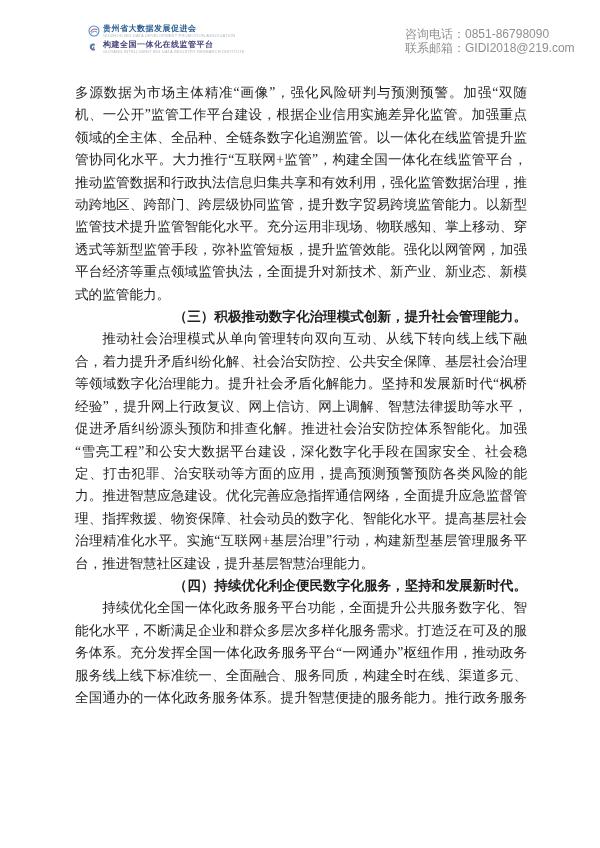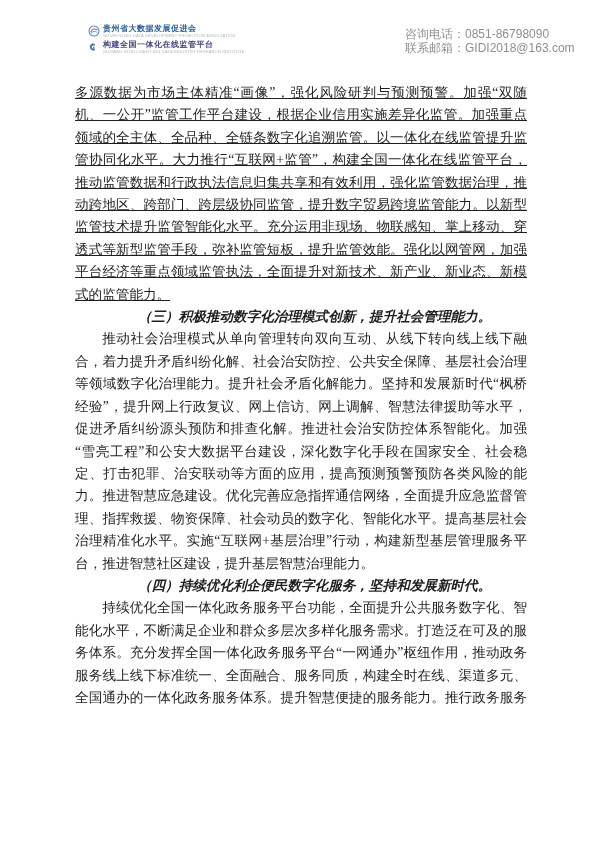--- a/index.html
+++ b/index.html
@@ -63,25 +63,24 @@
     position: absolute;
     left: 75px;
     top: 82px;
     width: 452px;
     font-size: 13.6px;
     line-height: 22.4px;
     text-align: justify;
     text-justify: inter-character;
   }
   .doc p { margin: 0; padding: 0; text-indent: 2em; }
-  .doc p.no-indent { text-indent: 0; text-decoration: underline; }
+  .doc p.no-indent { text-indent: 0; }
   .doc p.heading {
     font-weight: bold;
-    font-style: italic;
-    text-align: center;
+    text-align: right;
   }
 
   
   .footer {
     position: absolute;
     left: 0;
     top: 783px;
     width: 100%;
     text-align: center;
     font-size: 12px;
@@ -120,21 +119,21 @@
         <span class="logo-sub">GUIYANG INTELLIGENT BIG DATA INDUSTRY RESEARCH INSTITUTE</span>
       </span>
     </div>
   </div>
 
   <div class="contact">
     <div class="contact-line">
       <span>咨询电话：</span><span>0851-86798090</span>
     </div>
     <div class="contact-line">
-      <span>联系邮箱：</span><span>GIDI2018@163.com</span>
+      <span>联系邮箱：</span><span>GIDI2018@219.com</span>
     </div>
   </div>
 
   <main class="doc">
     <p class="body-text no-indent">多源数据为市场主体精准“画像”，强化风险研判与预测预警。加强“双随机、一公开”监管工作平台建设，根据企业信用实施差异化监管。加强重点领域的全主体、全品种、全链条数字化追溯监管。以一体化在线监管提升监管协同化水平。大力推行“互联网+监管”，构建全国一体化在线监管平台，推动监管数据和行政执法信息归集共享和有效利用，强化监管数据治理，推动跨地区、跨部门、跨层级协同监管，提升数字贸易跨境监管能力。以新型监管技术提升监管智能化水平。充分运用非现场、物联感知、掌上移动、穿透式等新型监管手段，弥补监管短板，提升监管效能。强化以网管网，加强平台经济等重点领域监管执法，全面提升对新技术、新产业、新业态、新模式的监管能力。</p>
     <p class="heading">（三）积极推动数字化治理模式创新，提升社会管理能力。</p>
     <p class="body-text">推动社会治理模式从单向管理转向双向互动、从线下转向线上线下融合，着力提升矛盾纠纷化解、社会治安防控、公共安全保障、基层社会治理等领域数字化治理能力。提升社会矛盾化解能力。坚持和发展新时代“枫桥经验”，提升网上行政复议、网上信访、网上调解、智慧法律援助等水平，促进矛盾纠纷源头预防和排查化解。推进社会治安防控体系智能化。加强“雪亮工程”和公安大数据平台建设，深化数字化手段在国家安全、社会稳定、打击犯罪、治安联动等方面的应用，提高预测预警预防各类风险的能力。推进智慧应急建设。优化完善应急指挥通信网络，全面提升应急监督管理、指挥救援、物资保障、社会动员的数字化、智能化水平。提高基层社会治理精准化水平。实施“互联网+基层治理”行动，构建新型基层管理服务平台，推进智慧社区建设，提升基层智慧治理能力。</p>
     <p class="heading">（四）持续优化利企便民数字化服务，坚持和发展新时代。</p>
     <p class="body-text">持续优化全国一体化政务服务平台功能，全面提升公共服务数字化、智能化水平，不断满足企业和群众多层次多样化服务需求。打造泛在可及的服务体系。充分发挥全国一体化政务服务平台“一网通办”枢纽作用，推动政务服务线上线下标准统一、全面融合、服务同质，构建全时在线、渠道多元、全国通办的一体化政务服务体系。提升智慧便捷的服务能力。推行政务服务事项集成化办理，推广“免申即享”、“民生直达”等服务方式，打造掌上办事服务新模式，提高主动服务、精准服务、协同服务、智慧服务能力。提供优质便利的涉企服务。以数字技术助推深化“证照分离”改革，探索“一业一证”等照后减证和简化审批新途径，推进涉企审批减环节、减材料、减时限、减费用。强化企业全生命周期服</p>
   </main>

